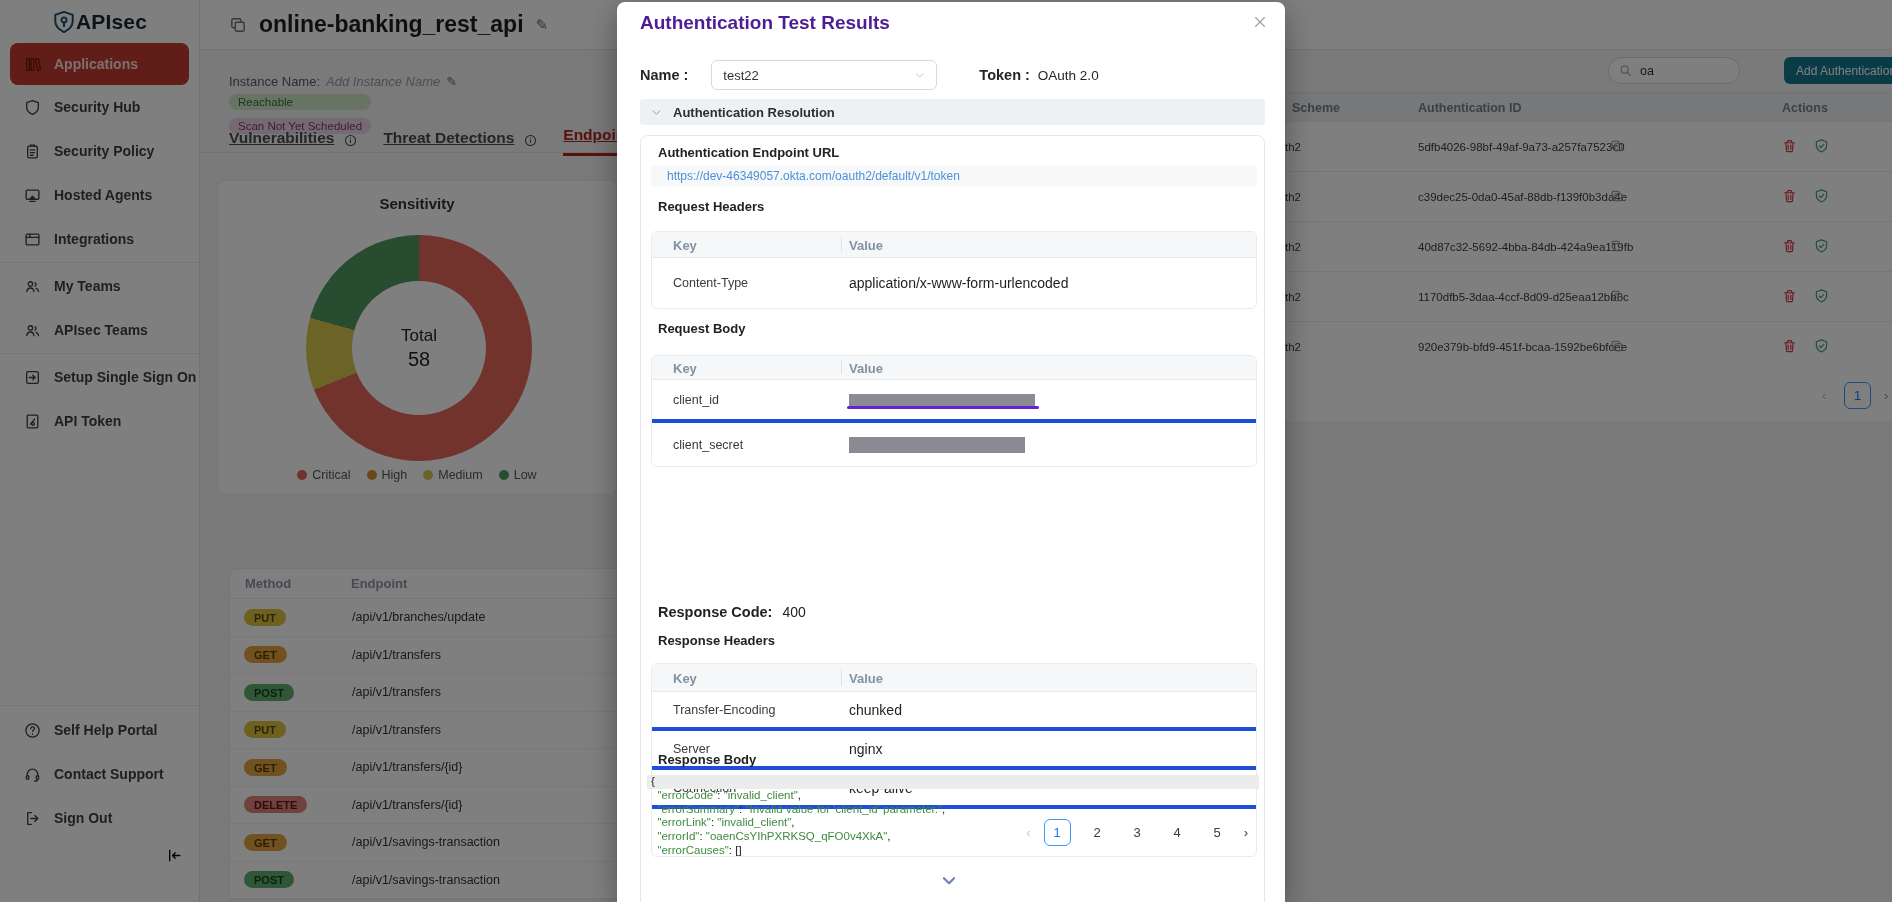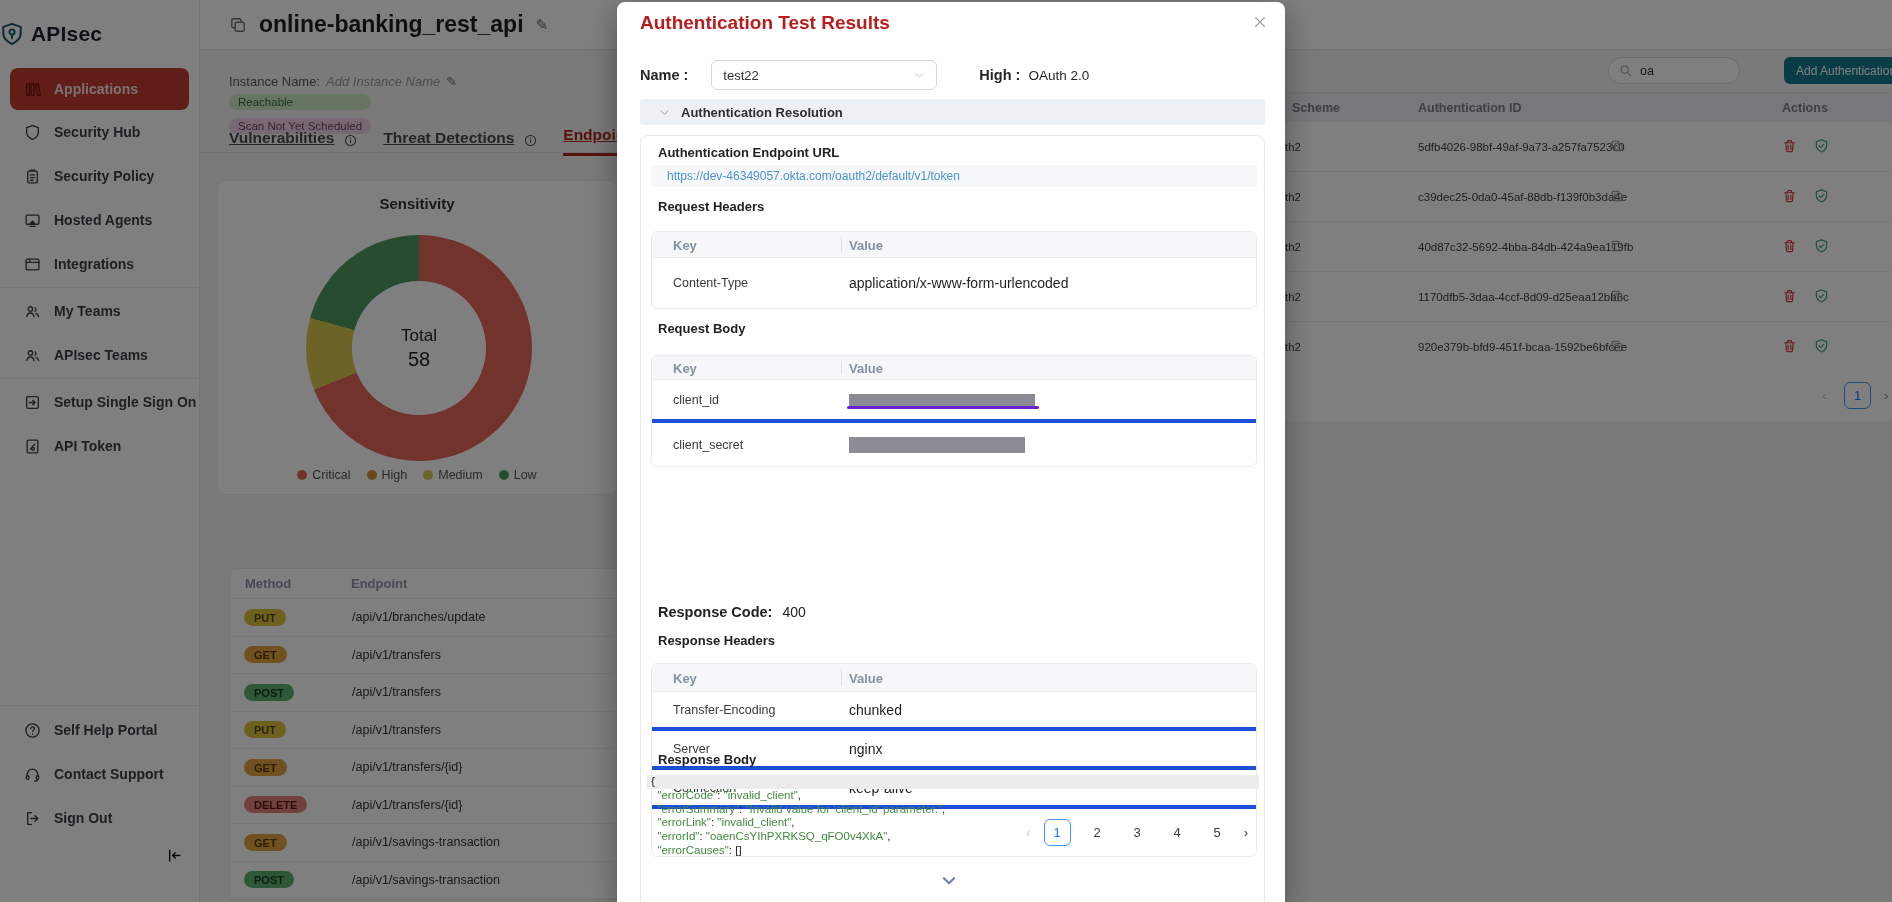--- a/index.html
+++ b/index.html
@@ -1,21 +1,21 @@
 <!DOCTYPE html>
 <html><head>
 <meta charset="utf-8">
 <style>
   html,body{margin:0;padding:0;background:#333;}
   *{box-sizing:border-box;font-family:"Liberation Sans",sans-serif;}
   .stage{position:relative;width:1892px;height:902px;background:#f5f5f5;overflow:hidden;}
 
   
   .sidebar{position:absolute;left:0;top:0;width:200px;height:902px;background:#fff;border-right:1px solid #e4e4e4;z-index:1;}
-  .logo{height:68px;display:flex;align-items:center;justify-content:flex-start;gap:7px;}
+  .logo{height:43px;display:flex;align-items:center;justify-content:center;}
   .logo .icn svg{width:24px;height:24px;}
   .logo-text{font-size:21px;font-weight:bold;color:#1a2433;letter-spacing:.2px;}
   .nav-item{height:44px;display:flex;align-items:center;gap:13px;padding:0 0 0 24px;font-size:14px;font-weight:600;color:#3f3f46;cursor:pointer;}
   .nav-item.active{height:42px;margin:0 10px;border-radius:8px;background:#c23a30;color:rgba(255,255,255,.85);padding-left:14px;}
   .nav-item.active .icn{color:#74150f;}
   .nav-div{border-top:1px solid #ececec;margin:1px 0;}
   .side-foot{position:absolute;left:0;right:0;bottom:62px;border-top:1px solid #ececec;padding-top:2px;background:#fff;}
   .collapse-btn{position:absolute;right:16px;bottom:38px;color:#8c8c8c;}
   .icn{display:inline-flex;color:inherit;}
   .icn svg{width:17px;height:17px;fill:none;stroke:currentColor;stroke-width:1.25;stroke-linecap:round;stroke-linejoin:round;}
@@ -81,31 +81,31 @@
   .bg-pager{position:absolute;left:1140px;top:371px;width:752px;height:50px;background:#fff;z-index:1;}
   .bg-pager .prev{position:absolute;left:682px;top:17px;color:#bfbfbf;font-size:13px;}
   .bg-pager .cur{position:absolute;left:704px;top:11px;width:27px;height:27px;border:1px solid #4096ff;border-radius:6px;color:#1677ff;font-size:13px;display:flex;align-items:center;justify-content:center;background:#fff;cursor:pointer;}
   .bg-pager .next{position:absolute;left:744px;top:17px;color:#8c8c8c;font-size:13px;}
 
   
   .dim{position:absolute;inset:0;background:rgba(0,0,0,.5);z-index:40;}
 
   
   .modal{position:absolute;left:617px;top:2px;width:668px;height:900px;background:#fff;border-radius:8px 8px 0 0;box-shadow:0 8px 30px rgba(0,0,0,.35);z-index:50;}
-  .modal-title{position:absolute;left:23px;top:10px;font-size:19px;font-weight:bold;color:#b91c1c;}
+  .modal-title{position:absolute;left:23px;top:10px;font-size:19px;font-weight:bold;color:#4c1d95;}
   .modal-close{position:absolute;right:18px;top:13px;color:#9b9b9b;cursor:pointer;}
   .modal-close svg{width:14px;height:14px;fill:none;stroke:currentColor;stroke-width:1.6;stroke-linecap:round;}
   .name-row{position:absolute;left:23px;top:58px;display:flex;align-items:center;}
   .lbl-b{font-size:14.5px;font-weight:bold;color:#262626;}
   .select{width:226px;height:30px;border:1px solid #d9d9d9;border-radius:6px;margin-left:23px;display:flex;align-items:center;justify-content:space-between;padding:0 11px;font-size:13px;color:#333;cursor:pointer;}
   .select .icn{color:#bfbfbf;}
   .select .icn svg{width:11px;height:11px;}
   .type-lbl{margin-left:42px;}
   .type-val{font-size:13.5px;color:#262626;margin-left:8px;}
-  .section-bar{position:absolute;left:23px;top:97px;width:625px;height:26px;background:#edf1f6;border-radius:3px;display:flex;align-items:center;gap:11px;padding:0 19px;cursor:pointer;}
+  .section-bar{position:absolute;left:23px;top:97px;width:625px;height:26px;background:#edf1f6;border-radius:3px;display:flex;align-items:center;gap:11px;padding:0 11px;cursor:pointer;}
   .section-bar .icn{color:#8c8c8c;}
   .section-bar .icn svg{width:11px;height:11px;}
   .section-bar .txt{font-size:13px;font-weight:bold;color:#2e2e2e;}
   .big-card{position:absolute;left:23px;top:133px;width:625px;height:790px;border:1px solid #e5e8eb;border-radius:8px;}
   .bc-label{position:absolute;left:17px;font-size:13px;font-weight:bold;color:#222;}
   .url-row{position:absolute;left:10px;top:29px;width:606px;height:22px;background:#f7f8f9;display:flex;align-items:center;padding-left:16px;}
   .url-row a{font-size:12px;color:#4a90d9;text-decoration:none;}
   .kv-table{position:absolute;left:10px;width:606px;border:1px solid #e8ebee;border-radius:6px;overflow:hidden;}
   .kv-head{position:relative;background:#f5f7f9;border-bottom:1px solid #e8ebee;font-size:13px;font-weight:bold;color:#8392a3;}
   .kv-head .k{position:absolute;left:21px;top:50%;transform:translateY(-50%);}
@@ -508,21 +508,21 @@
     <div class="name-row">
       <span class="lbl-b">Name :</span>
       <div class="select">
         <span>test22</span>
         <span class="icn">
           <svg viewBox="0 0 16 16">
               <path d="M3 5.5l5 5 5-5"></path>
             </svg>
         </span>
       </div>
-      <span class="lbl-b type-lbl">High :</span>
+      <span class="lbl-b type-lbl">Token :</span>
       <span class="type-val">OAuth 2.0</span>
     </div>
 
     <div class="section-bar">
       <span class="icn">
         <svg viewBox="0 0 16 16">
             <path d="M3 5.5l5 5 5-5"></path>
           </svg>
       </span>
       <span class="txt">Authentication Resolution</span>

